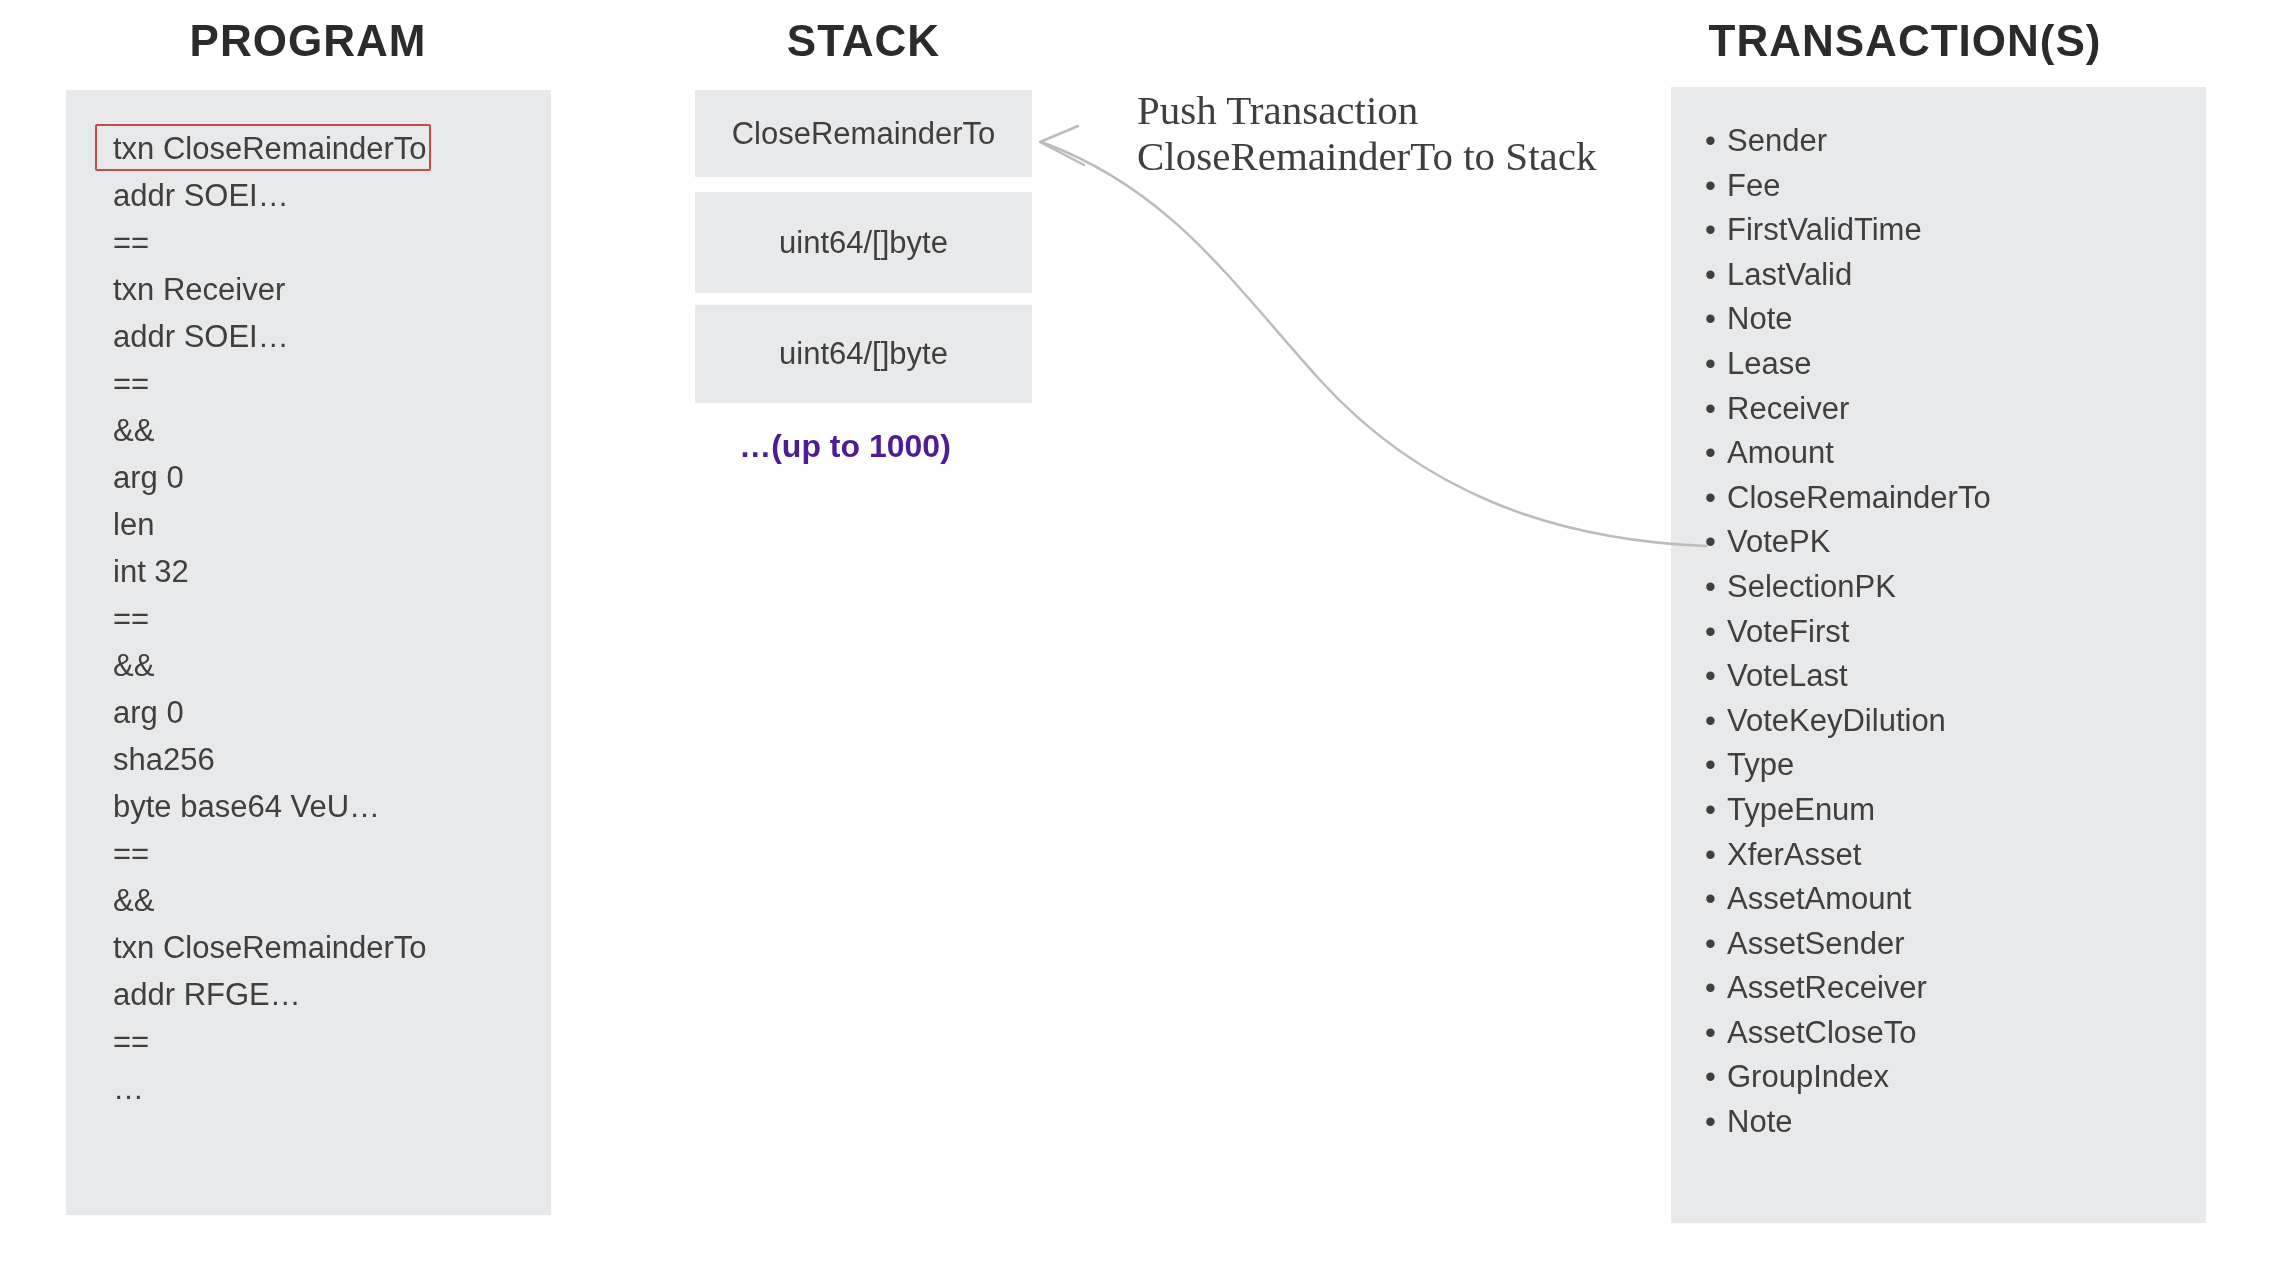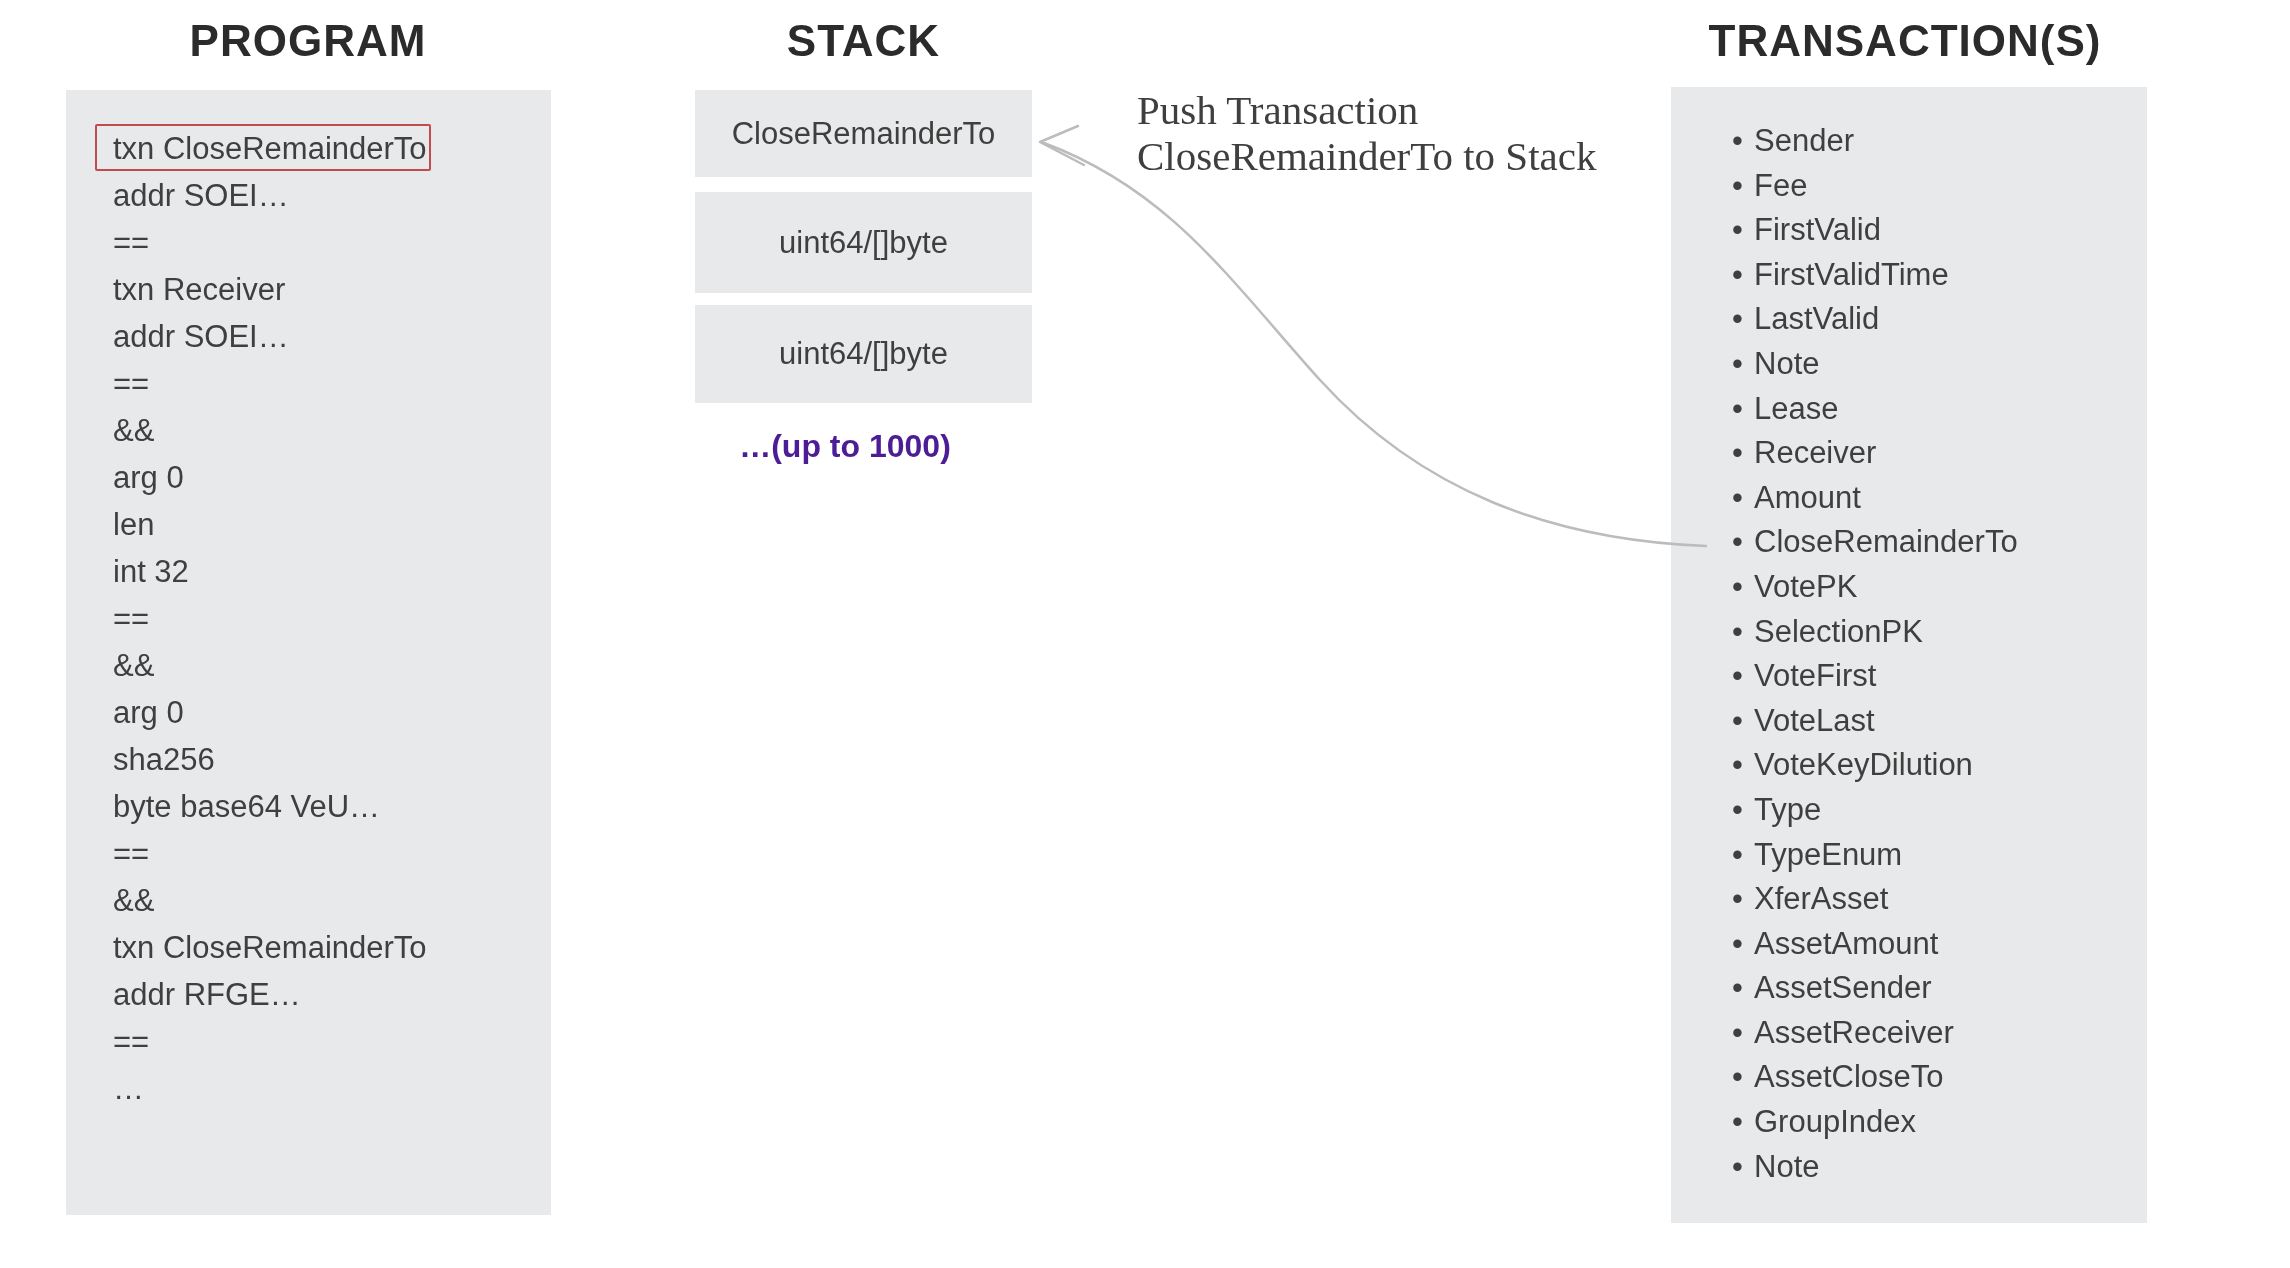--- a/index.html
+++ b/index.html
@@ -95,23 +95,23 @@
     line-height:46px;
     color:var(--body-text);
     white-space:nowrap;
     font-family:Liberation Serif, serif;
   }
 
   
   .transactions-panel{
     position:absolute;
     left:1671px;top:87px;
-    width:476px;height:1136px;
+    width:535px;height:1136px;
     background:var(--panel-bg);
-    padding:32px 0 0 61px;
+    padding:32px 0 0 34px;
   }
   .tx-list{list-style:none;}
   .tx-item{
     height:44.6px;
     line-height:44.6px;
     font-size:31px;
     color:var(--body-text);
     white-space:nowrap;
   }
   .tx-item::before{
@@ -171,21 +171,20 @@
 
   <div class="annotation">
     <div>Push Transaction</div>
     <div>CloseRemainderTo to Stack</div>
   </div>
 
   <div class="transactions-panel">
     <ul class="tx-list">
       <li class="tx-item">Sender</li>
       <li class="tx-item">Fee</li>
-      <li class="tx-item">FirstValid</li>
       <li class="tx-item">FirstValidTime</li>
       <li class="tx-item">LastValid</li>
       <li class="tx-item">Note</li>
       <li class="tx-item">Lease</li>
       <li class="tx-item">Receiver</li>
       <li class="tx-item">Amount</li>
       <li class="tx-item">CloseRemainderTo</li>
       <li class="tx-item">VotePK</li>
       <li class="tx-item">SelectionPK</li>
       <li class="tx-item">VoteFirst</li>

